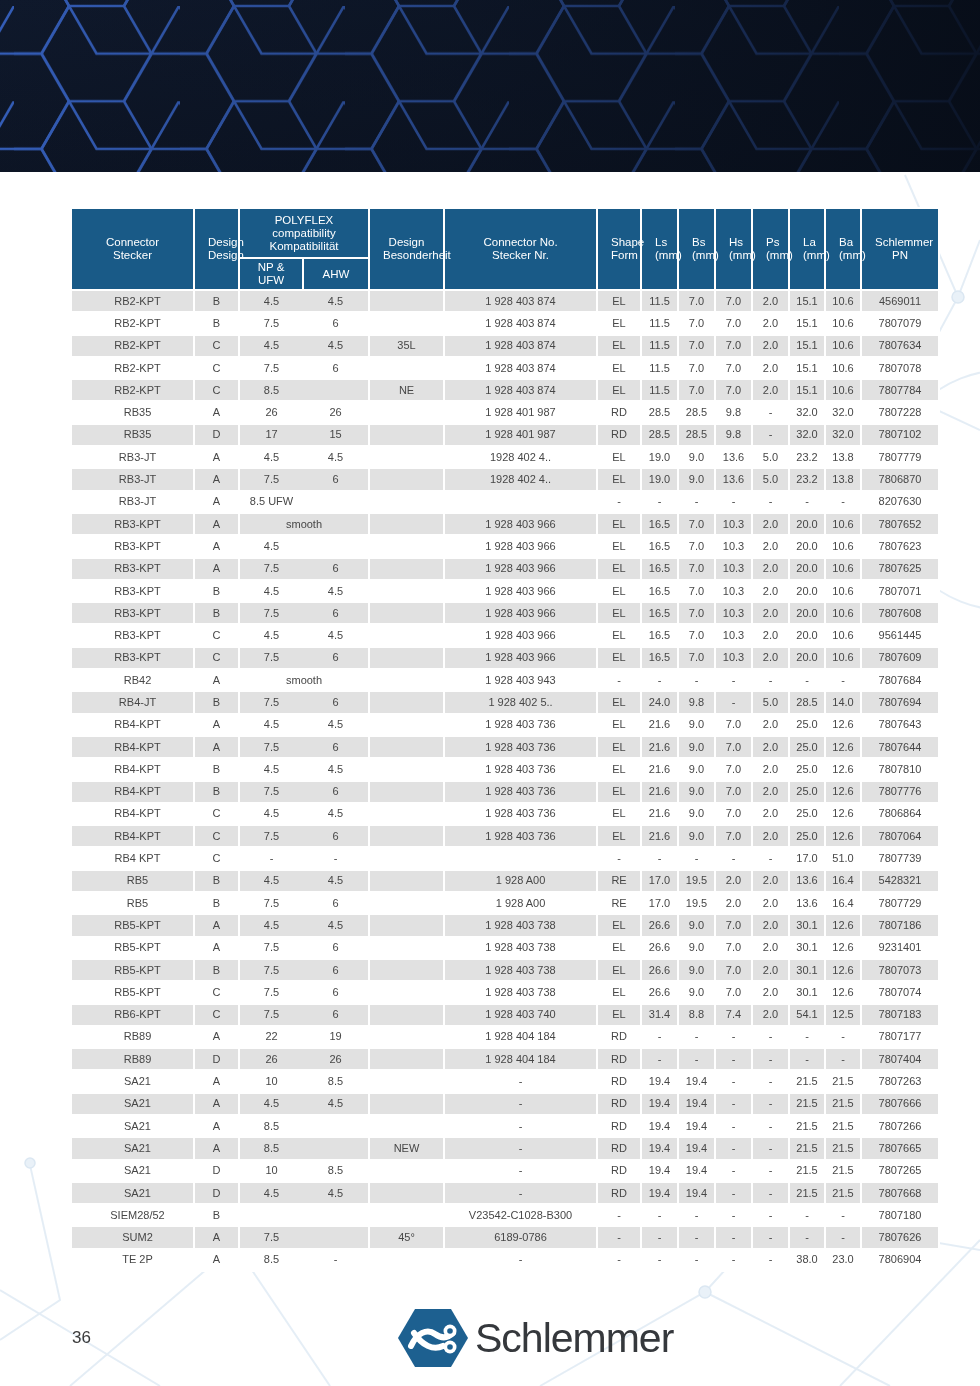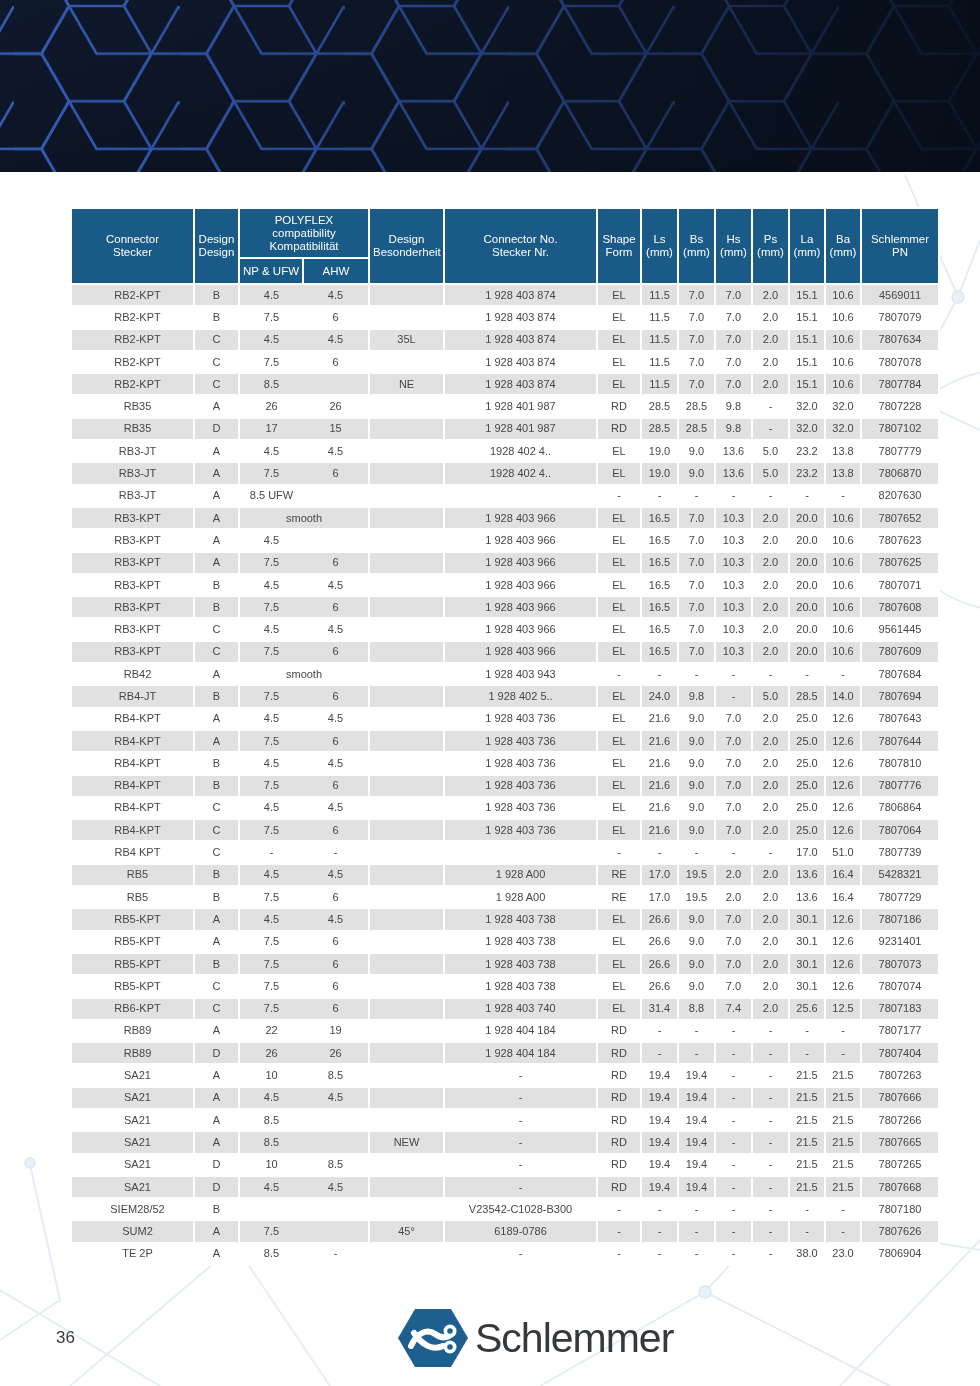--- a/index.html
+++ b/index.html
@@ -10,37 +10,37 @@
   .banner{position:absolute;top:0;left:0;display:block;}
 
   
   .watermark{position:absolute;top:0;left:0;z-index:0;pointer-events:none;}
 
   
   .table-wrap{position:absolute;left:70px;top:207px;width:868px;z-index:2;}
   table.cat{border-collapse:collapse;table-layout:fixed;width:868px;}
   table.cat th{
     background:#195a87;color:#ffffff;font-weight:normal;font-size:11.5px;line-height:13px;
-    border:2px solid #ffffff;padding:2px 3px;text-align:center;vertical-align:middle;
+    border:2px solid #ffffff;padding:2px 13px;text-align:center;vertical-align:middle;
   }
   table.cat thead tr.h1 th{height:44px;}
   table.cat thead tr.h2 th{height:20px;}
   table.cat th span{display:block;}
   table.cat td{
     font-size:11px;color:#474747;height:20.3px;line-height:13px;padding:0 2px;
     border:2px solid #ffffff;text-align:center;vertical-align:middle;background:#ffffff;
     white-space:nowrap;overflow:hidden;
   }
   table.cat td.np{border-right:none;}
   table.cat td.ahw{border-left:none;}
   table.cat td.first{text-align:center;padding-left:12px;}
   table.cat tr.odd td{background:#e1e1e1;}
 
   
-  .page-number{position:absolute;left:56px;top:1328px;font-size:17px;color:#3b3b3b;z-index:2;}
+  .page-number{position:absolute;left:72px;top:1328px;font-size:17px;color:#3b3b3b;z-index:2;}
   .logo{position:absolute;left:398px;top:1306px;display:flex;align-items:center;z-index:2;}
   .logo-text{font-size:41px;color:#35383c;letter-spacing:-1px;margin-left:7px;line-height:64px;}
 </style>
 </head>
 <body>
 
 <div class="page">
 
   <svg class="banner" width="980" height="172" viewBox="0 0 980 172">
     <defs>
@@ -683,21 +683,21 @@
             <td>C</td>
             <td class="np">7.5</td>
             <td class="ahw">6</td>
             <td></td>
             <td>1 928 403 740</td>
             <td>EL</td>
             <td>31.4</td>
             <td>8.8</td>
             <td>7.4</td>
             <td>2.0</td>
-            <td>25.6</td>
+            <td>54.1</td>
             <td>12.5</td>
             <td>7807183</td>
           </tr>
           <tr>
             <td class="first">RB89</td>
             <td>A</td>
             <td class="np">22</td>
             <td class="ahw">19</td>
             <td></td>
             <td>1 928 404 184</td>

